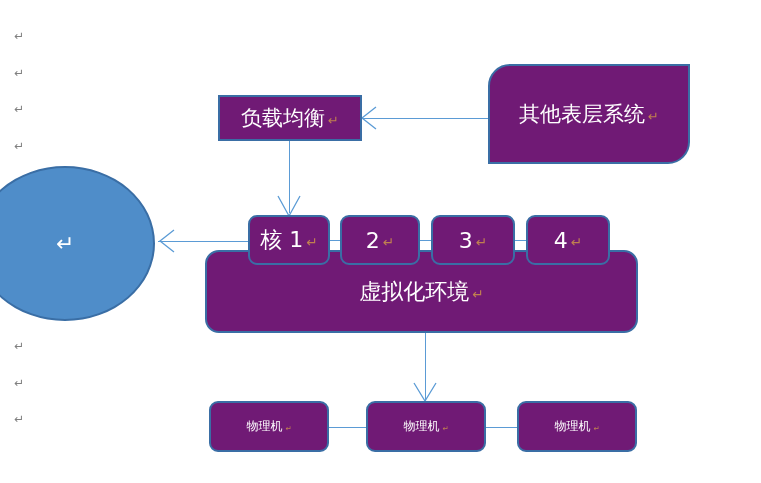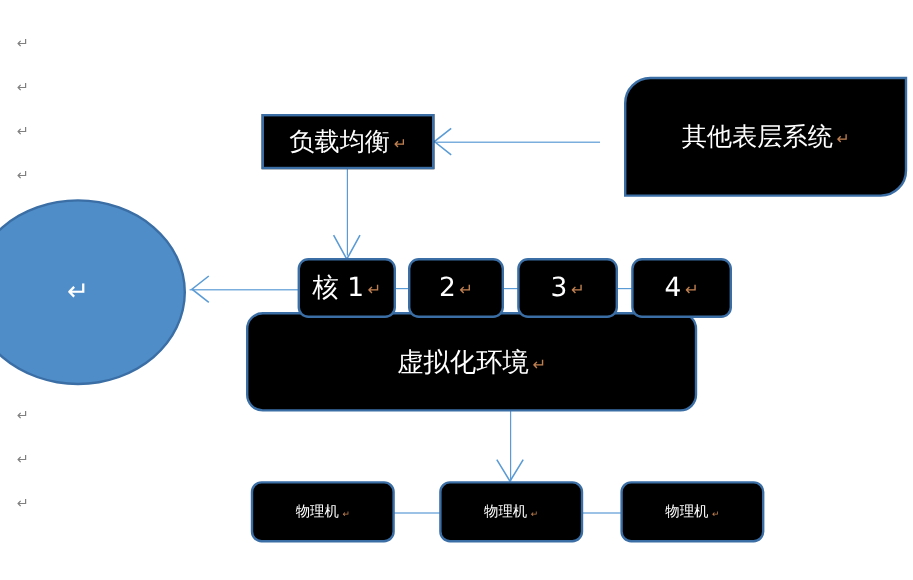--- a/index.html
+++ b/index.html
@@ -26,21 +26,21 @@
     font-family: "DejaVu Sans", sans-serif;
     font-size: 12px;
     line-height: 1;
     user-select: none;
   }
 
   
   .shape {
     position: absolute;
     box-sizing: border-box;
-    background: #000000;
+    background: #701a75;
     border: 2px solid #3A6EA5;
     color: #FFFFFF;
     display: flex;
     align-items: center;
     justify-content: center;
     text-align: center;
     font-family: "DejaVu Sans", "Liberation Sans", sans-serif;
     font-weight: normal;
     white-space: nowrap;
   }
@@ -133,26 +133,26 @@
 
   <div class="circle t-22" style="left:-25px; top:166px; width:180px; height:155px;">
       <span class="mark">↵</span>
   </div>
 
   <div class="shape rect t-21" style="left:218px; top:95px; width:144px; height:46px;">
     <span>负载均衡</span>
       <span class="mark">↵</span>
   </div>
 
-  <div class="shape diag-corner t-21" style="left:520px; top:64px; width:236px; height:100px;">
+  <div class="shape diag-corner t-21" style="left:488px; top:64px; width:202px; height:100px;">
     <span>其他表层系统</span>
       <span class="mark">↵</span>
   </div>
 
-  <div class="shape rounded-lg t-22" style="left:205px; top:260px; width:376px; height:83px;">
+  <div class="shape rounded-lg t-22" style="left:205px; top:250px; width:433px; height:83px;">
     <span>虚拟化环境</span>
       <span class="mark">↵</span>
   </div>
 
   <div class="shape rounded t-22" style="left:248px; top:215px; width:82px; height:50px;">
     <span>核 1</span>
       <span class="mark">↵</span>
   </div>
   <div class="shape rounded t-22" style="left:340px; top:215px; width:80px; height:50px;">
     <span>2</span>

